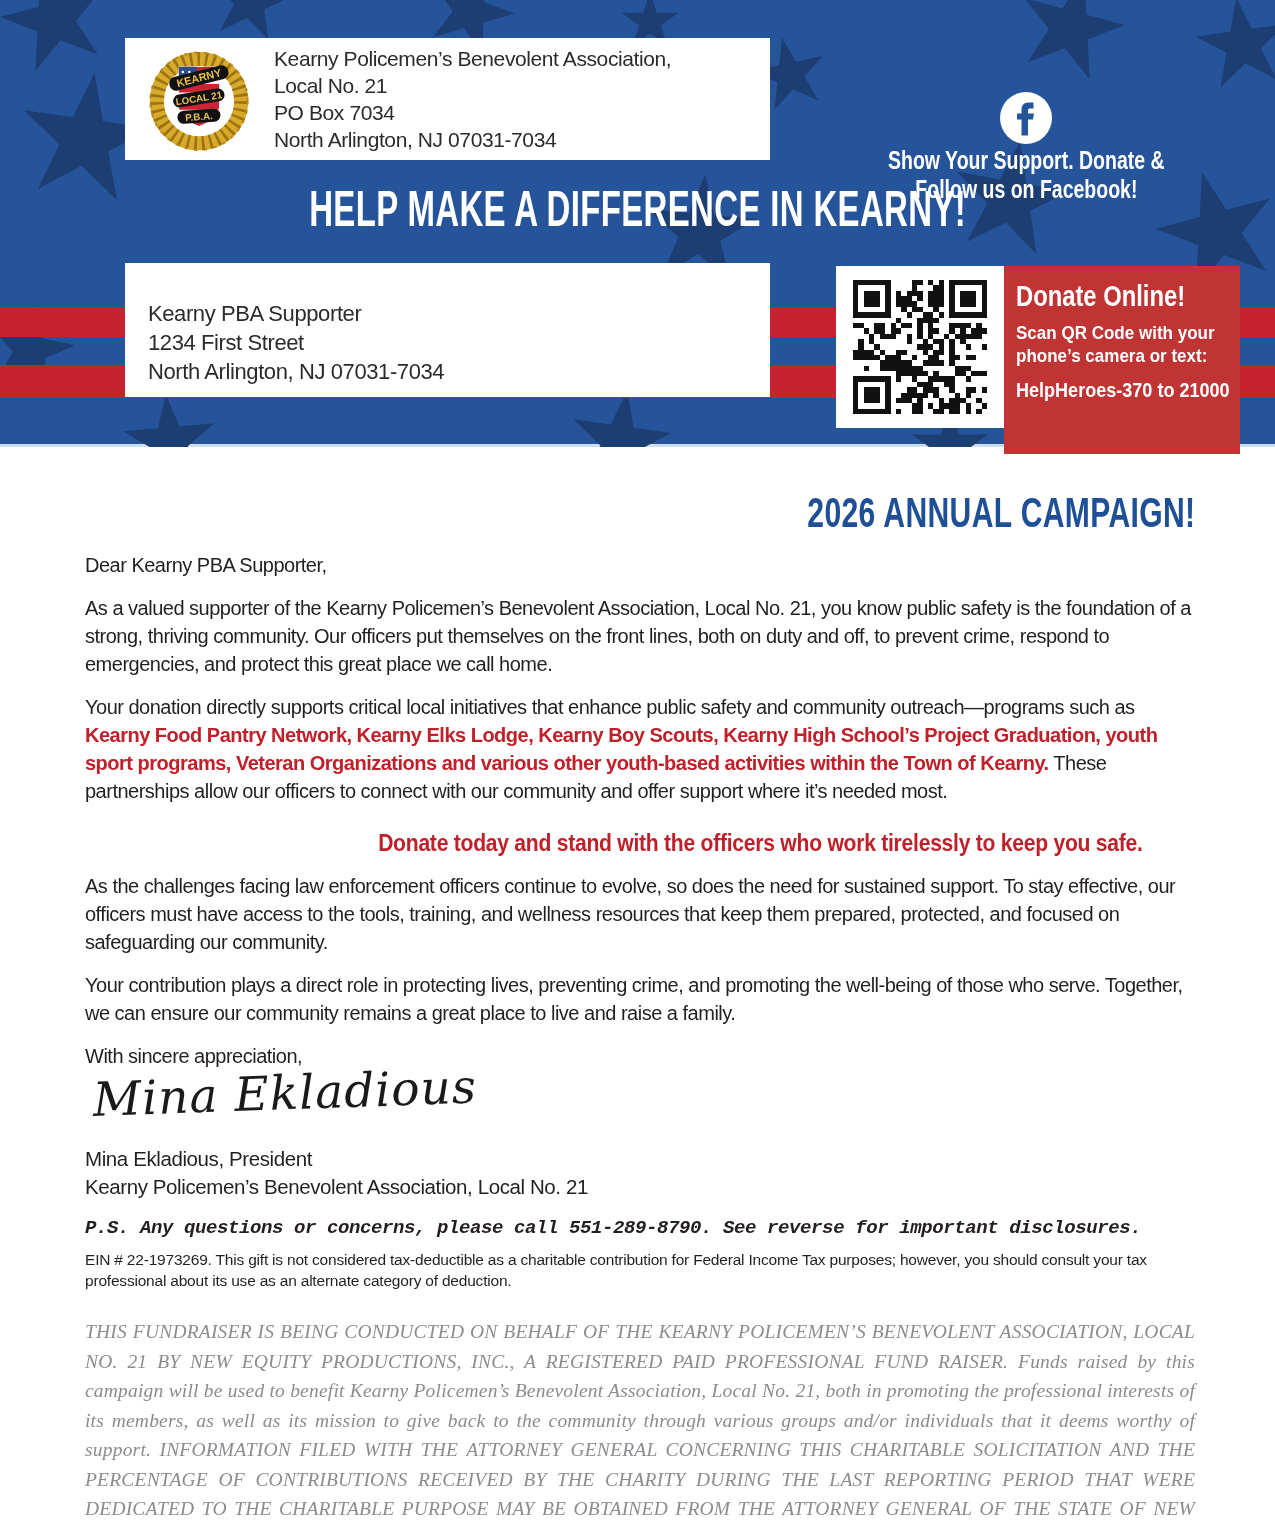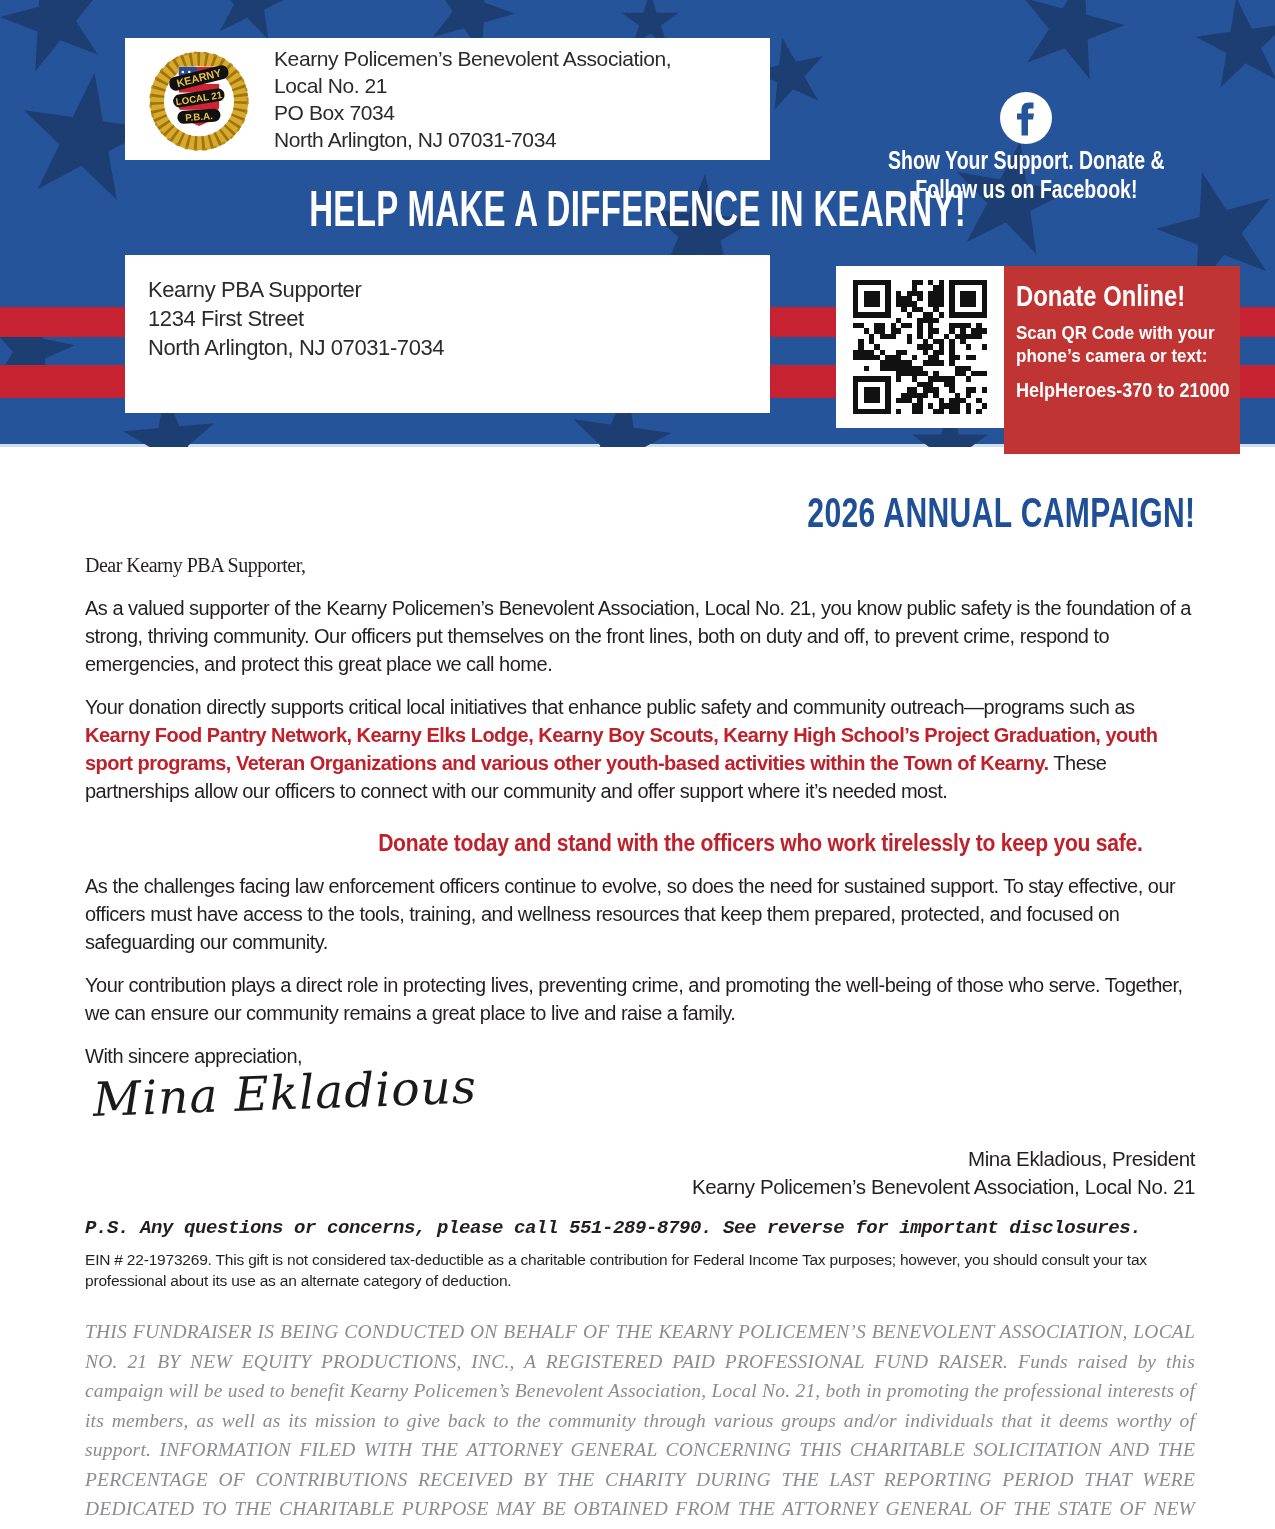--- a/index.html
+++ b/index.html
@@ -23,43 +23,43 @@
   .org-box{left:125px; top:38px; width:645px; height:122px; display:flex; align-items:center; padding:6px 10px 6px 18px;}
   .org-logo{width:112px; height:108px; flex:0 0 auto;}
   .org-lines{margin-left:19px; font-size:21px; line-height:27px; letter-spacing:-0.4px; color:#2b2b2b;}
   .fb-row{position:absolute; left:836px; top:90px; width:380px; display:flex; align-items:center;flex-direction:column;}
   .fb-icon{width:56px; height:56px; flex:0 0 auto;}
   .fb-text{flex:1; text-align:center; color:#ffffff; font-weight:bold; font-size:25px; line-height:29px;}
   .fb-text .squish{display:inline-block; transform:scaleX(0.78); transform-origin:center; white-space:nowrap;}
   .headline{position:absolute; left:0; right:0; top:180px; text-align:center;}
   .headline span{display:inline-block; white-space:nowrap; transform:scaleX(0.66); transform-origin:center;
     font-weight:bold; font-size:50px; color:#ffffff; letter-spacing:0.5px;}
-  .recipient-box{left:125px; top:255px; width:645px; height:158px; padding:20px 0 0 23px;}
+  .recipient-box{left:125px; top:263px; width:645px; height:134px; padding:36px 0 0 23px;}
   .recipient-lines{font-size:22px; line-height:29px; letter-spacing:-0.4px; color:#2b2b2b;}
   .qr-box{left:836px; top:266px; width:168px; height:162px; display:flex; align-items:center; justify-content:center;}
   .donate-box{position:absolute; left:1004px; top:266px; width:236px; height:188px; background:var(--box-red);
     color:#ffffff; padding:14px 10px 0 12px;}
   .donate-title{font-weight:bold; font-size:29px; white-space:nowrap; transform:scaleX(0.82); transform-origin:left; margin-bottom:8px;}
   .donate-line{font-weight:bold; font-size:18.5px; line-height:23px; white-space:nowrap; transform:scaleX(0.92); transform-origin:left;}
   .donate-cta{margin-top:11px; font-weight:bold; font-size:20.5px; white-space:nowrap; transform:scaleX(0.88); transform-origin:left;}
   
   .letter{position:absolute; top:450px; left:0; width:1275px; padding:38px 80px 0 85px;}
   .campaign{ text-align:right; }
   .campaign span{display:inline-block; white-space:nowrap; transform:scaleX(0.70); transform-origin:right center;
     font-weight:bold; font-size:43px; color:var(--heading-blue); letter-spacing:0.5px;}
   .para{font-size:20px; line-height:28px; letter-spacing:-0.5px; margin-top:15px;}
-  .salutation{margin-top:14px;font-family:Liberation Serif, serif;}
+  .salutation{margin-top:14px;}
   .red-bold{color:var(--text-red); font-weight:bold;}
   .callout{margin-top:24px; margin-bottom:5px; text-align:right;}
   .callout span{display:inline-block; white-space:nowrap; transform:scaleX(0.88); transform-origin:center;
     font-weight:bold; font-size:24px; color:var(--text-red); letter-spacing:-0.3px;}
   .closing{margin-top:15px;}
   .signature{margin-top:2px; margin-left:8px; font-family:"DejaVu Serif", serif; font-style:italic;
     font-size:47px; letter-spacing:1px; color:#1a1a1a; transform:rotate(-2deg); transform-origin:left center; width:420px;}
-  .signer{margin-top:18px; font-size:20.5px; line-height:28px; letter-spacing:-0.4px;text-align:right;}
+  .signer{margin-top:18px; font-size:20.5px; line-height:28px; letter-spacing:-0.4px;}
   .ps{margin-top:16px; font-weight:bold; font-style:italic; font-size:19px; letter-spacing:-0.4px;font-family:Liberation Mono, monospace;}
   .ein{margin-top:10px; font-size:15.5px; line-height:21px; letter-spacing:-0.2px;}
   .legal{margin-top:26px; font-family:"Liberation Serif", serif; font-style:italic; color:var(--legal-gray);
     font-size:19.5px; line-height:29.5px; text-align:justify; letter-spacing:0.2px;}
 </style>
 </head>
 <body>
 
 <div class="header">
   <svg class="stars" width="1275" height="447" viewBox="0 0 1275 447">

